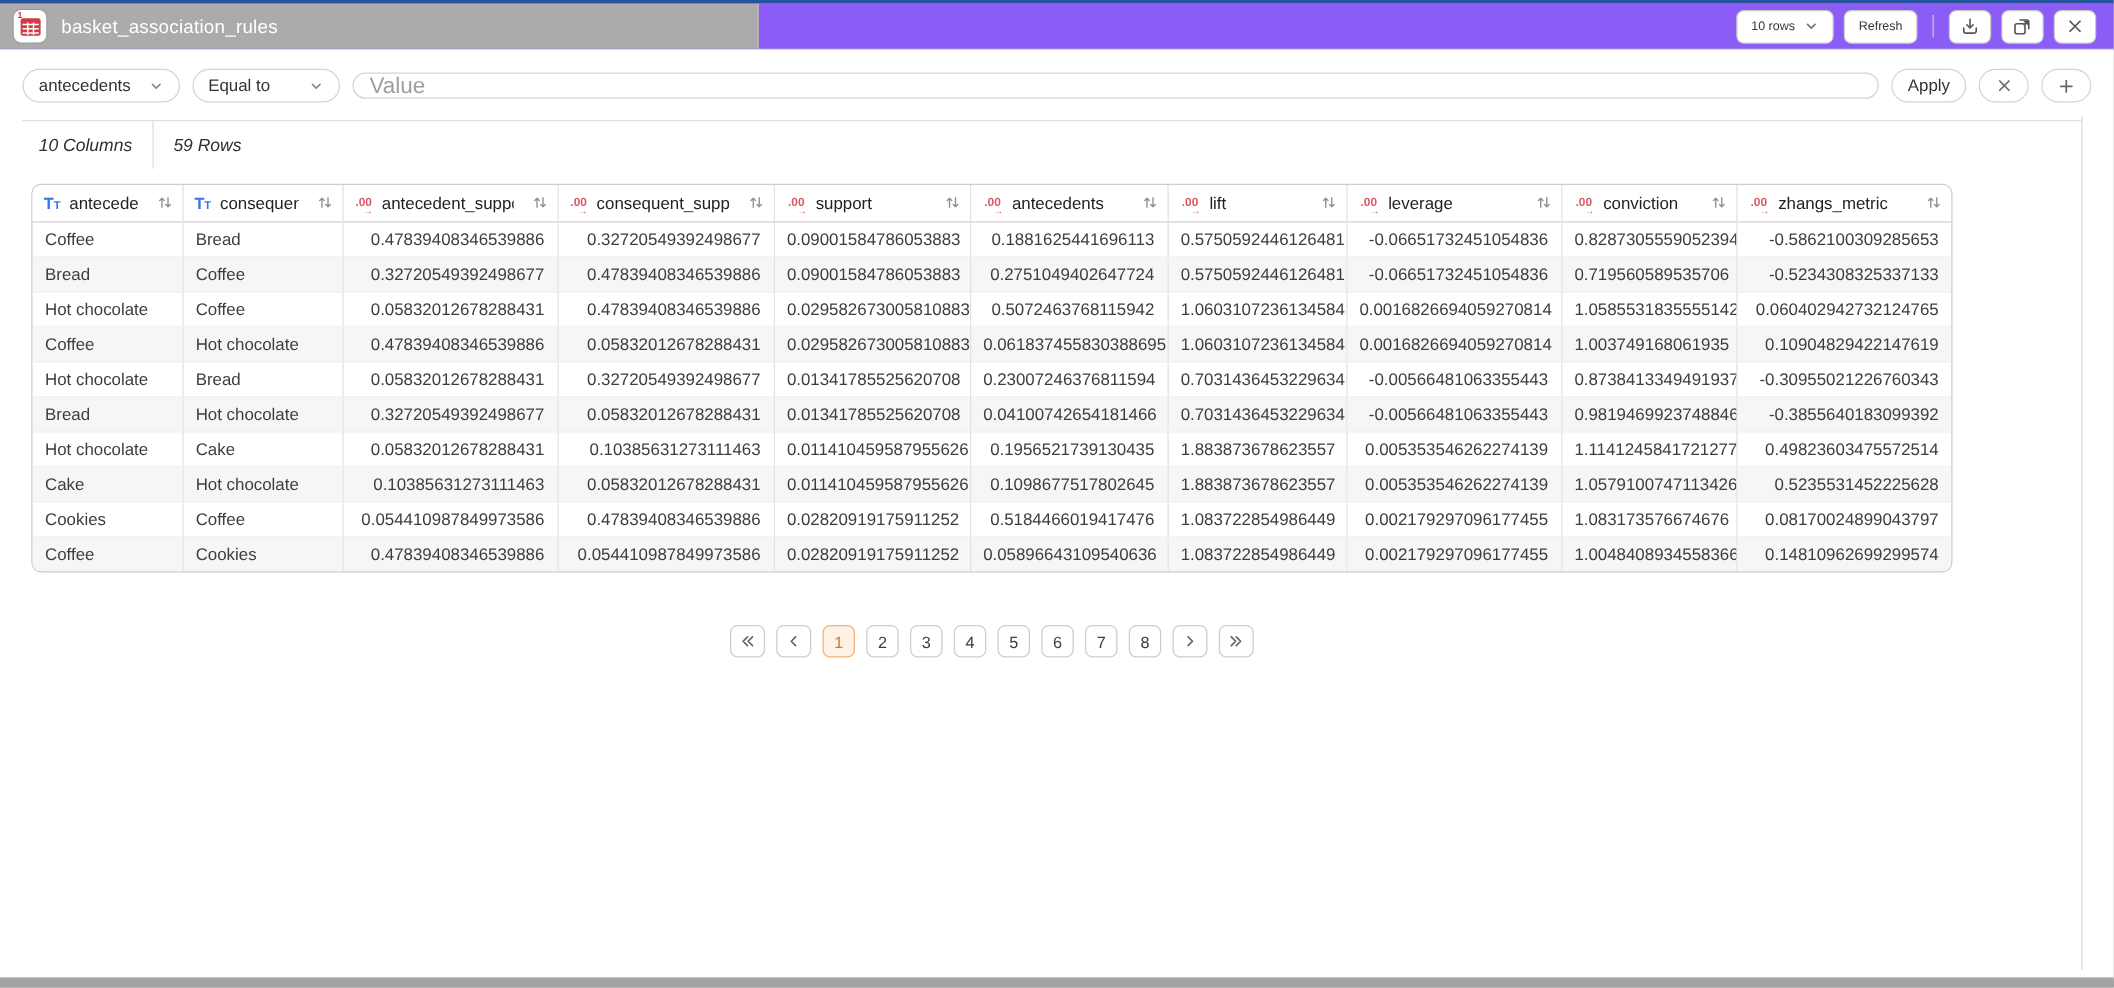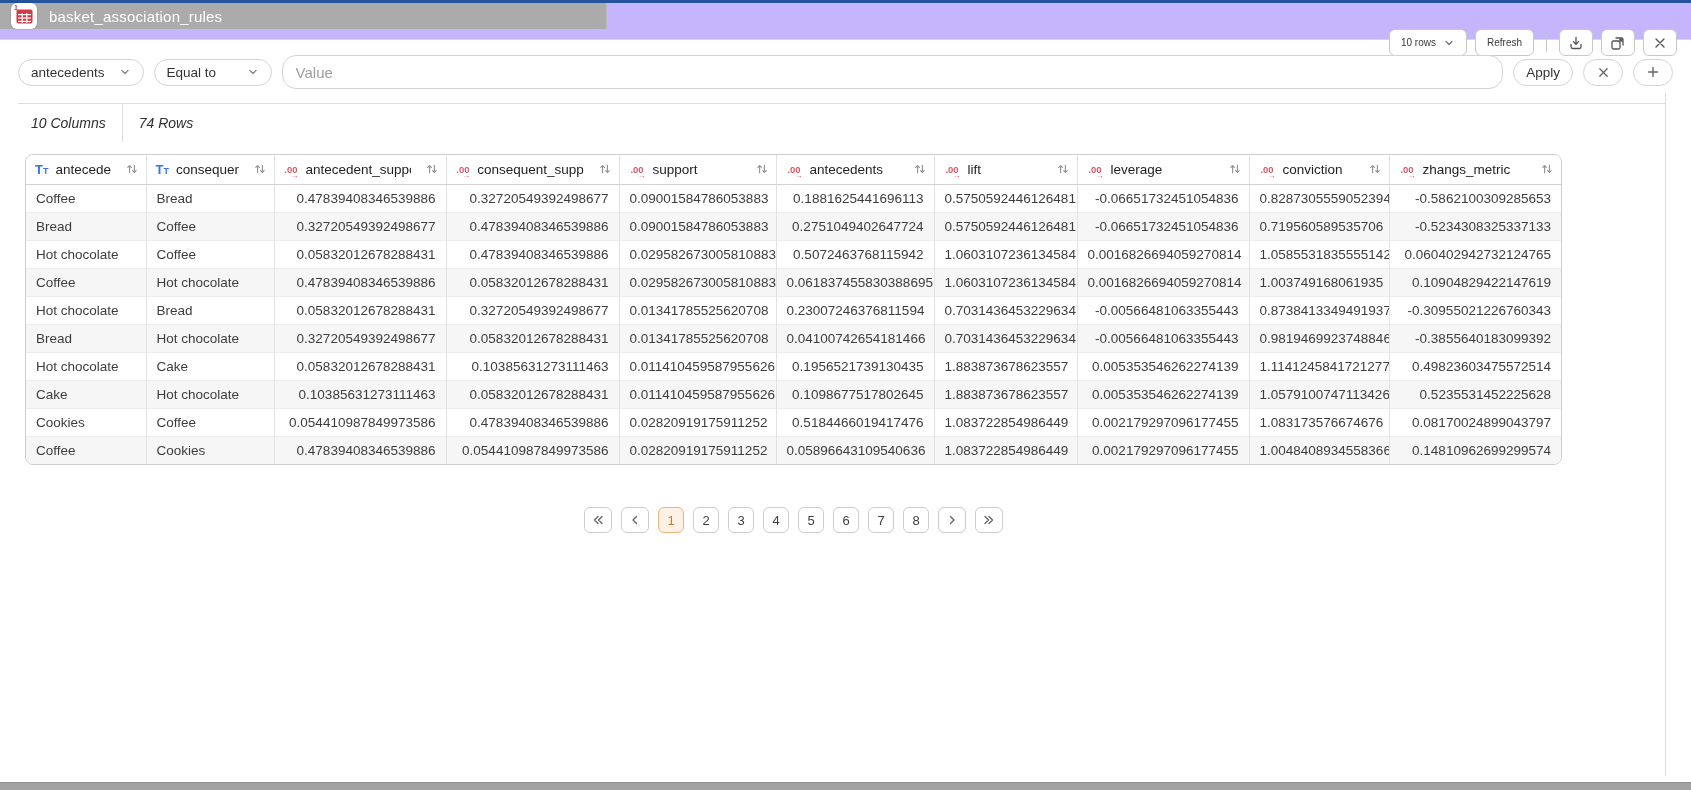--- a/index.html
+++ b/index.html
@@ -2,21 +2,21 @@
 <html><head>
 <meta charset="utf-8">
 <style>
   * { box-sizing: border-box; margin: 0; padding: 0; }
   html,body { width:1691px; height:790px; overflow:hidden; background:#a2a2a2;
               font-family:"Liberation Sans", sans-serif; }
   .window { position:absolute; top:0; left:0; width:1691px; height:783px;
             background:#fff; border-top:3px solid #25549d; border-bottom:1px solid #8f8f8f; }
 
   
-  .titlebar { display:flex; height:37px; background:#c4b5fd; border-bottom:1px solid #d7d7d7;flex-direction:column; }
+  .titlebar { display:flex; height:37px; background:#8b5cf6; border-bottom:1px solid #d7d7d7; }
   .title-left { width:607px; background:#ababab; display:flex; align-items:center;
                 gap:12px; padding-left:11px; border-right:1px solid #bcbcbc; }
   .doc-icon { width:26px; height:26px; background:#fff; border-radius:6px;
               display:flex; align-items:center; justify-content:center; position:relative;
               box-shadow:0 0 0 1px rgba(0,0,0,.08); }
   .doc-icon .badge { position:absolute; top:1px; left:3px; font-size:7px; font-weight:bold; color:#d23b45; }
   .win-title { color:#fff; font-size:15px; letter-spacing:.2px; }
   .title-right { flex:1; display:flex; align-items:center; justify-content:flex-end;
                  gap:8px; padding-right:14px; }
   .btn { background:#fff; border:1px solid #c9c9c9; border-radius:6px; height:27px;
@@ -32,22 +32,22 @@
   .tab.active { border:1px solid #c9c9c9; border-bottom:1px solid #fff;
                 border-radius:8px 8px 0 0; margin-bottom:-1px; background:#fff; }
 
   
   .filter-row { display:flex; align-items:center; gap:10px; margin:15px 18px 0 18px; }
   .pill { height:27px; border:1px solid #d3d3d3; border-radius:14px; background:#fff;
           display:inline-flex; align-items:center; font-size:13.5px; color:#333;
           padding:0 12px; cursor:pointer; }
   .pill .gap { width:14px; }
   .dd2 { width:118px; justify-content:space-between; }
-  .value-input { flex:1; height:34px; border:1px solid #d3d3d3; border-radius:14px;
-                 padding:0 13px; font-size:15px; color:#333; outline:none;
+  .value-input { flex:1; height:21px; border:1px solid #d3d3d3; border-radius:14px;
+                 padding:0 13px; font-size:18px; color:#333; outline:none;
                  font-family:"Liberation Sans",sans-serif; }
   .value-input::placeholder { color:#9e9e9e; }
   .sq { width:40px; justify-content:center; padding:0; color:#555; }
 
   
   .summary-wrap { margin:14px 18px 0 18px; border-top:1px solid #dedede; }
   .summary { display:flex; align-items:center; height:38px; padding-left:13px;
              font-size:14px; color:#2f2f2f;font-style:italic; }
   .vdiv { width:1px; height:38px; background:#dedede; margin:0 16px; }
 
@@ -181,21 +181,21 @@
             <path d="M7 2.5v9M2.5 7h9"></path>
           </svg>
       </span>
     </div>
   </div>
 
   <div class="summary-wrap">
     <div class="summary">
       <span>10 Columns</span>
       <span class="vdiv"></span>
-      <span>74 Rows</span>
+      <span>59 Rows</span>
     </div>
   </div>
 
   <div class="grid-wrap">
     <table>
       <colgroup id="cols">
           <col class="c0">
           <col class="c1">
           <col class="c2">
           <col class="c3">

